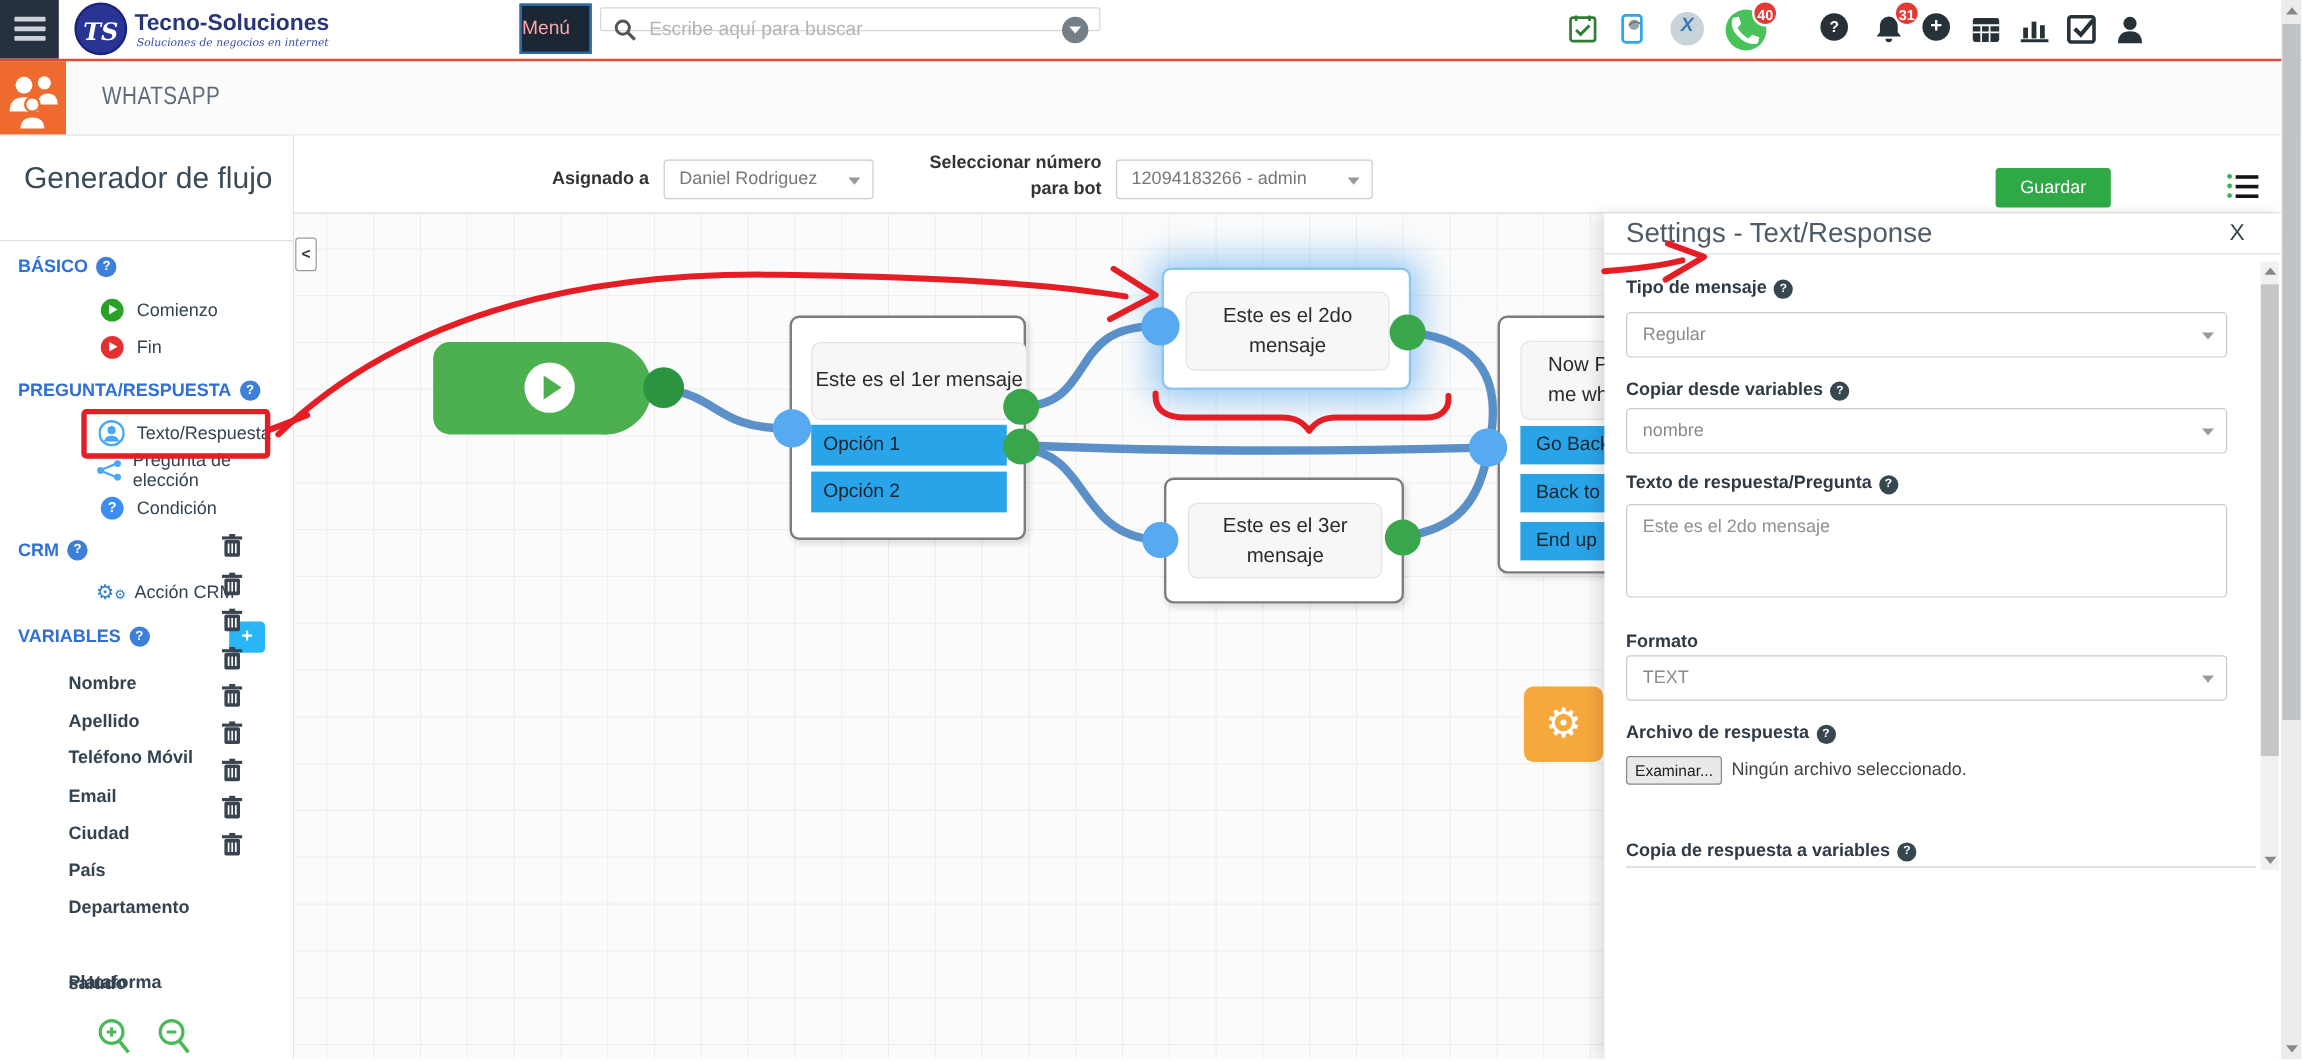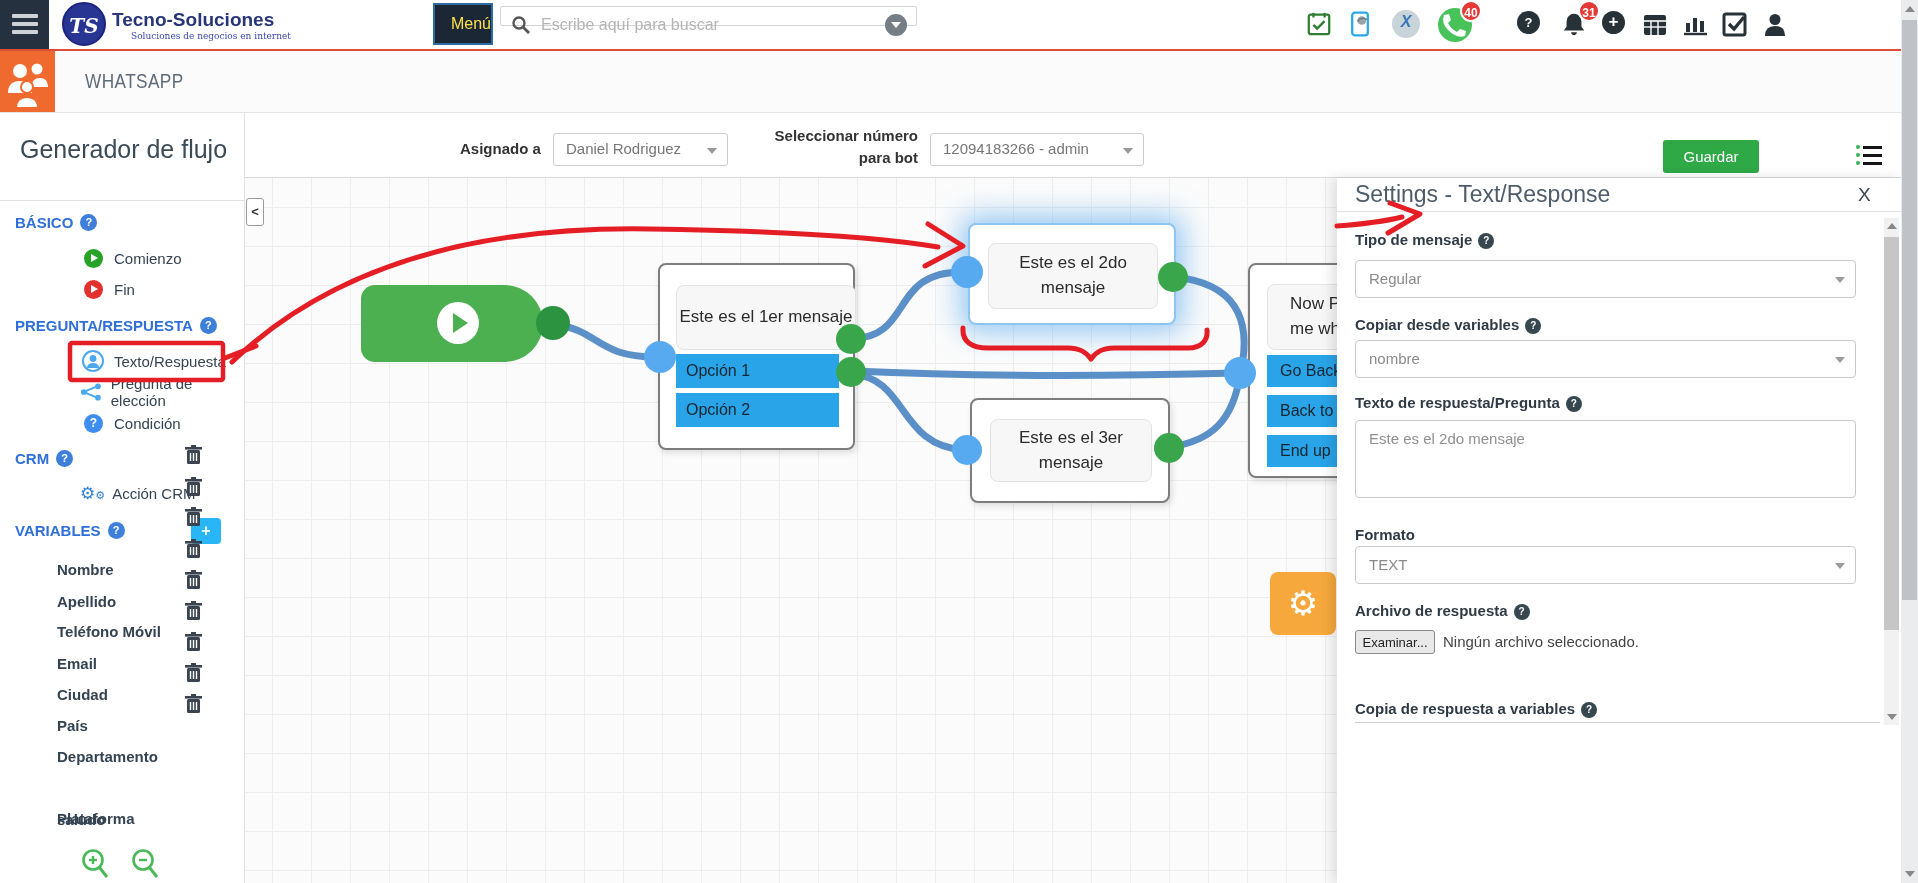--- a/index.html
+++ b/index.html
@@ -6,23 +6,23 @@
   #app{position:relative;width:1918px;height:883px;overflow:hidden;background:#fff;}
   .abs{position:absolute;}
 
   
   #navbar{left:0;top:0;width:1918px;height:49px;background:#fff;z-index:15;}
   #hamburger{left:0;top:0;width:49px;height:49px;background:#25313e;cursor:pointer;}
   #hamburger span{position:absolute;left:12px;width:26px;height:4px;background:#cdd3d8;border-radius:1px;}
   #logo-circle{left:62px;top:2px;width:44px;height:44px;border-radius:50%;background:#283593;border:2px solid #1a237e;color:#fff;
     font-family:"DejaVu Serif",serif;font-style:italic;font-weight:bold;font-size:20px;line-height:44px;text-align:center;box-sizing:border-box;}
   #brand-name{left:112px;top:9px;font-size:19px;font-weight:bold;color:#283679;}
-  #brand-tagline{left:114px;top:31px;font-size:9px;color:#3949ab;font-family:"DejaVu Serif",serif;margin-left:17px;}
-  #menu-btn{left:433px;top:3px;width:60px;height:42px;background:#1b2734;border:2px solid #2d6ca2;box-sizing:border-box;color:#fde047;
-    font-size:16px;text-align:right;line-height:38px;cursor:pointer;}
+  #brand-tagline{left:114px;top:31px;font-size:9px;font-style:italic;color:#3949ab;font-family:"DejaVu Serif",serif;}
+  #menu-btn{left:433px;top:3px;width:60px;height:42px;background:#1b2734;border:2px solid #2d6ca2;box-sizing:border-box;color:#fca5a5;
+    font-size:16px;text-align:left;line-height:38px;cursor:pointer;}
   #searchbar{left:500px;top:6px;width:417px;height:20px;background:#fff;border:1px solid #d5d5d5;border-radius:2px;box-sizing:border-box;}
   #searchbar input{position:absolute;left:38px;top:0;width:330px;height:34px;border:none;outline:none;font-size:16px;color:#555;background:transparent;}
   #searchbar input::placeholder{color:#b4b4b4;}
   .nav-ico{top:11px;width:26px;height:26px;cursor:pointer;}
   .badge{position:absolute;min-width:22px;height:22px;border-radius:12px;background:#e53935;color:#fff;font-size:12px;font-weight:bold;
     text-align:center;line-height:22px;border:2px solid #fff;box-sizing:border-box;padding:0 2px;z-index:2;}
   .circ-ico{border-radius:50%;background:#263238;color:#fff;text-align:center;}
 
   
   #modbar{left:0;top:49px;width:1918px;height:64px;background:#fbfbfb;border-top:2px solid #dd4b39;border-bottom:1px solid #e4e4e4;box-sizing:border-box;z-index:15;}

